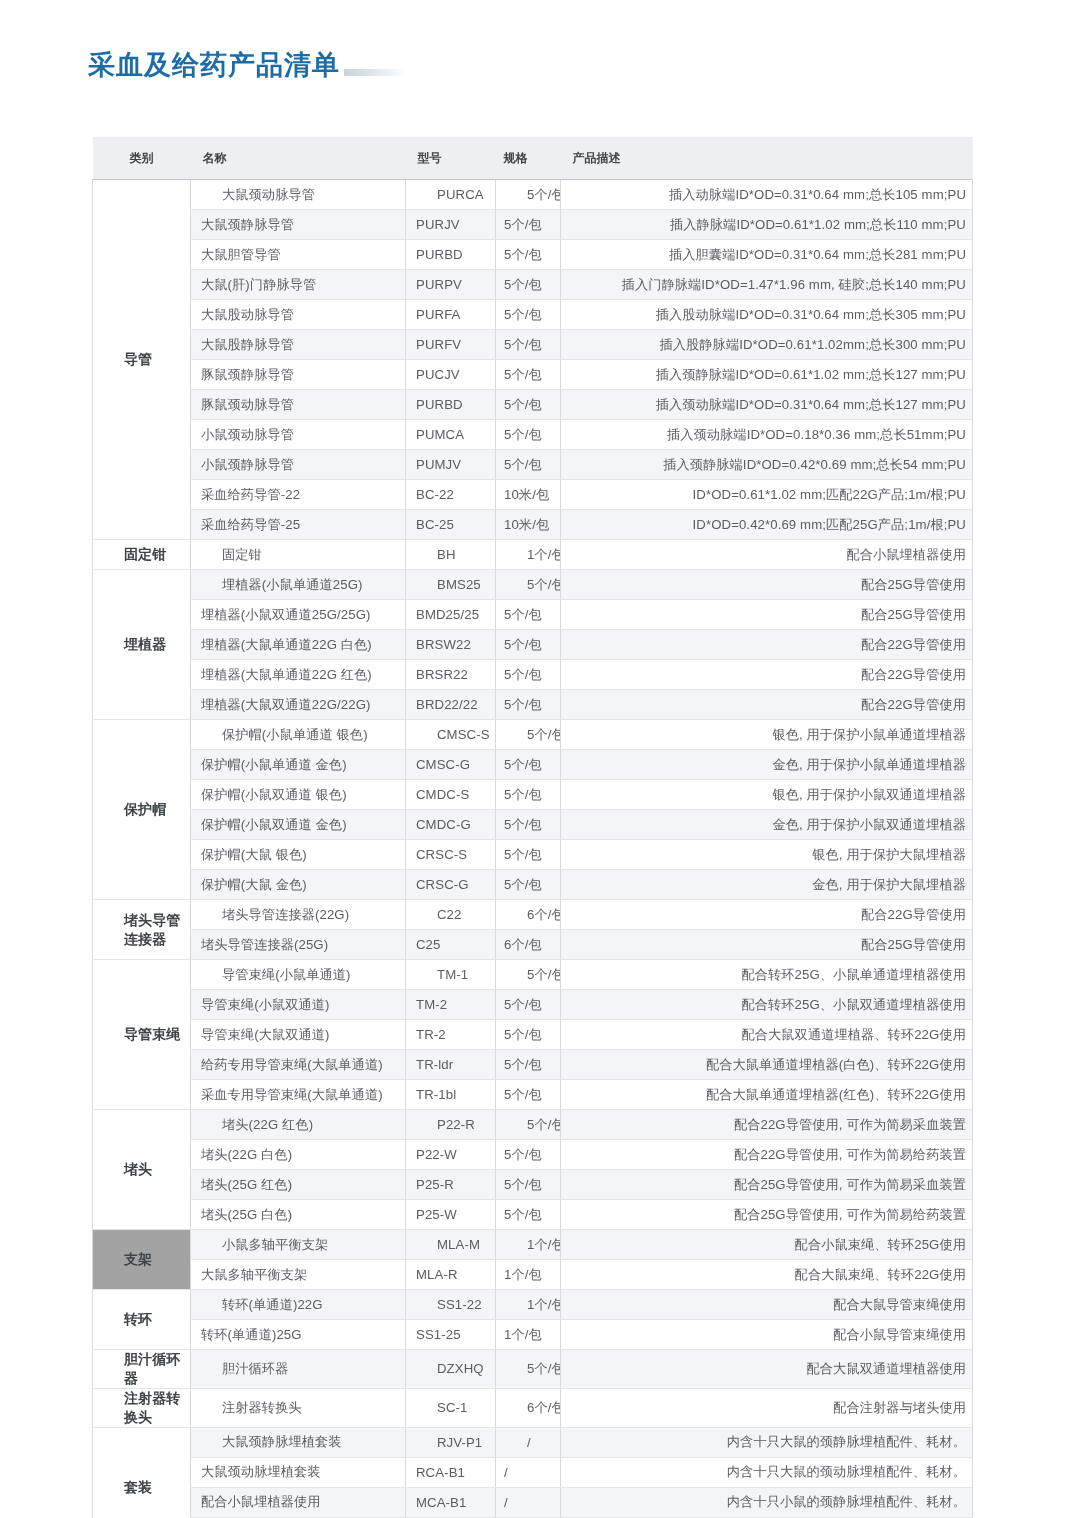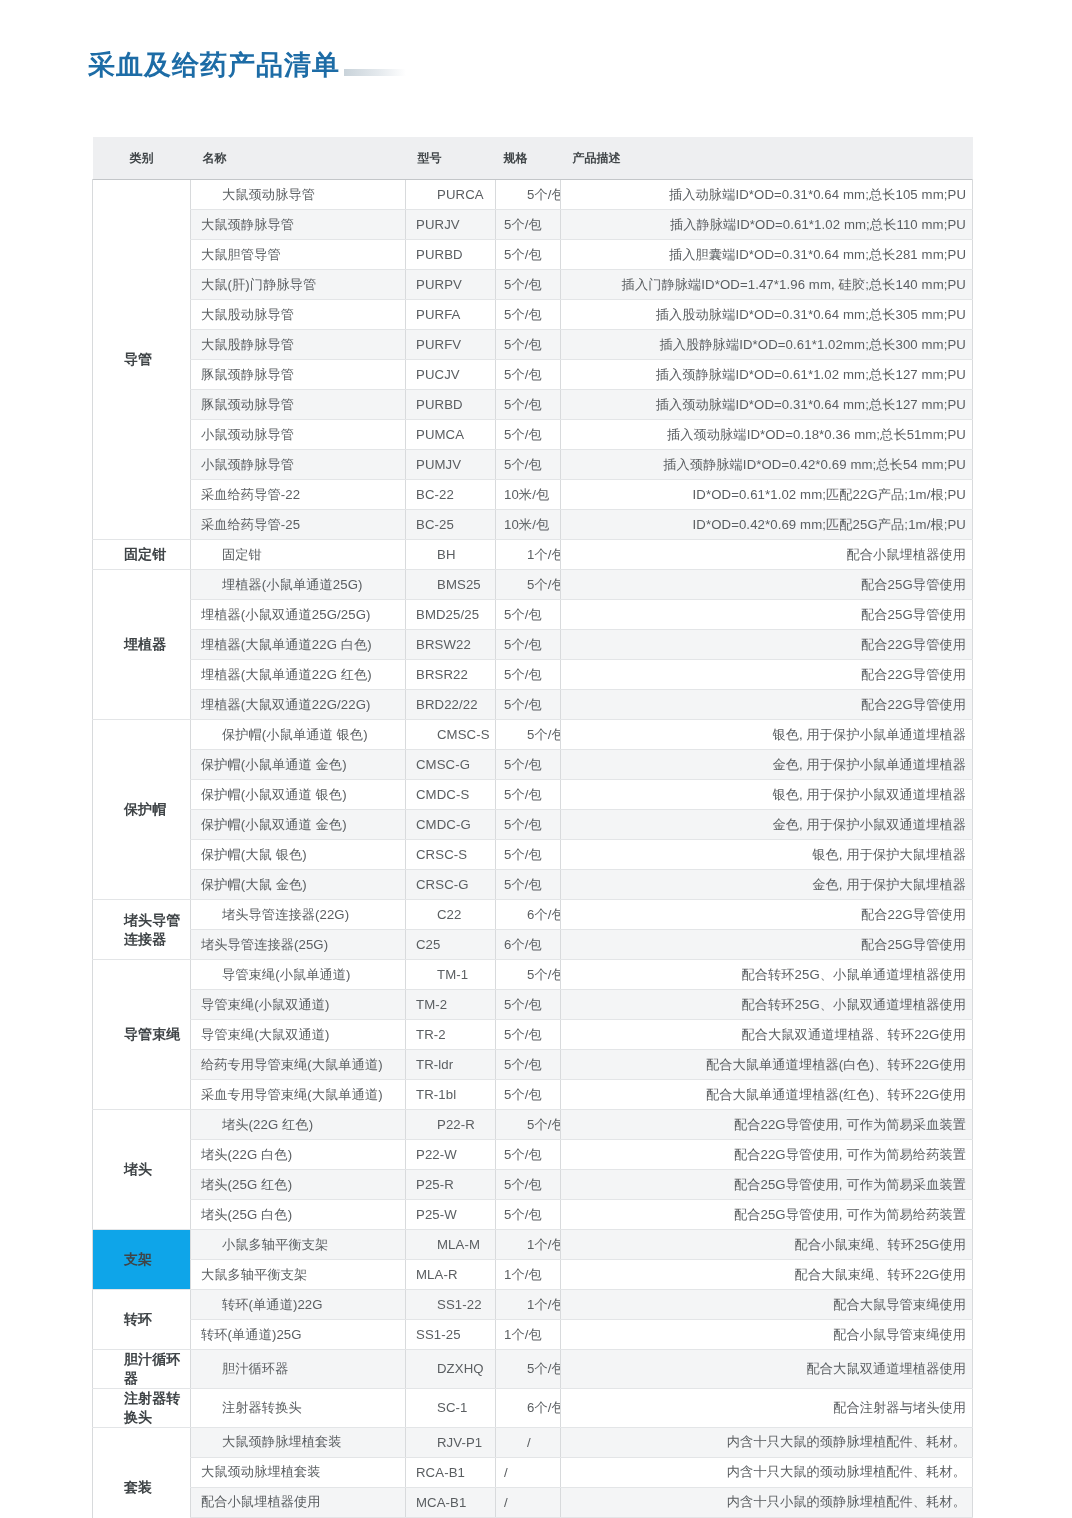--- a/index.html
+++ b/index.html
@@ -362,21 +362,21 @@
             <td class="spec-cell">5个/包</td>
             <td class="desc-cell">配合25G导管使用, 可作为简易采血装置</td>
           </tr>
           <tr class="plain">
             <td class="name-cell">堵头(25G 白色)</td>
             <td class="model-cell">P25-W</td>
             <td class="spec-cell">5个/包</td>
             <td class="desc-cell">配合25G导管使用, 可作为简易给药装置</td>
           </tr>
           <tr class="shade group-start">
-            <td class="cat-cell edge" rowspan="2" style="background: #0ea5e9;">支架</td>
+            <td class="cat-cell edge" rowspan="2" style="background: #a3a3a3;">支架</td>
             <td class="name-cell">小鼠多轴平衡支架</td>
             <td class="model-cell">MLA-M</td>
             <td class="spec-cell">1个/包</td>
             <td class="desc-cell">配合小鼠束绳、转环25G使用</td>
           </tr>
           <tr class="plain">
             <td class="name-cell">大鼠多轴平衡支架</td>
             <td class="model-cell">MLA-R</td>
             <td class="spec-cell">1个/包</td>
             <td class="desc-cell">配合大鼠束绳、转环22G使用</td>

